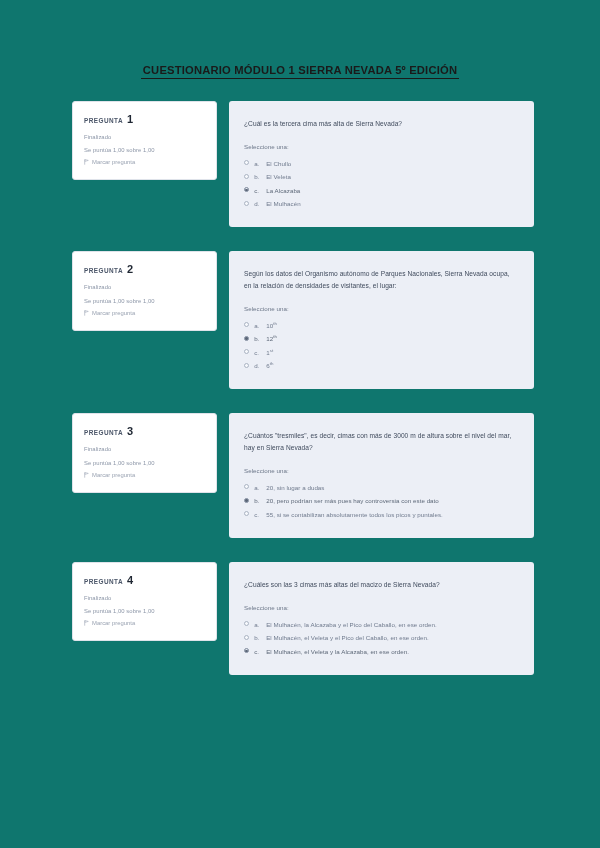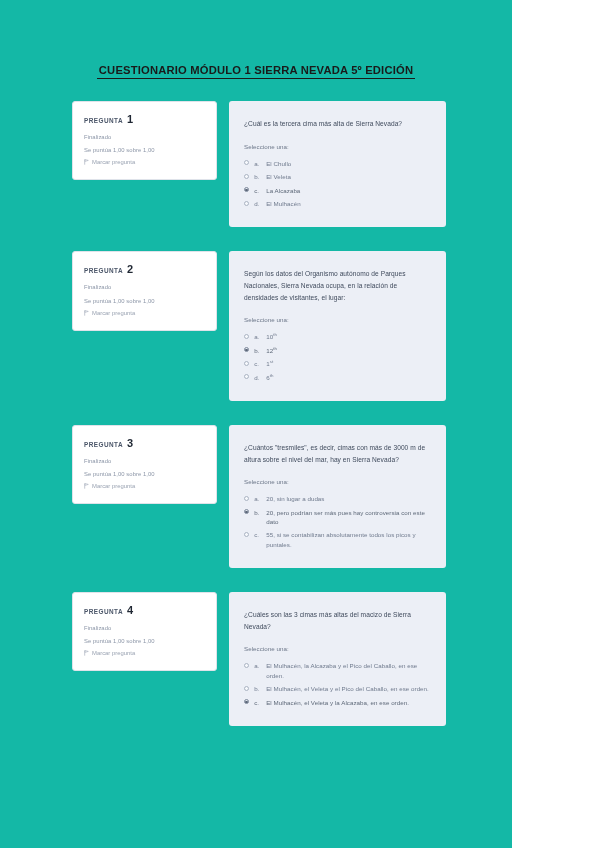--- a/index.html
+++ b/index.html
@@ -10,23 +10,23 @@
   body {
     width: 600px;
     height: 848px;
     background: #ffffff;
     font-family: "Liberation Sans", sans-serif;
     color: #2f3a4a;
     overflow: hidden;
   }
   .page {
     position: relative;
-    width: 512px;
+    width: 600px;
     height: 848px;
-    background: #14b8a6;
+    background: #0f766e;
     box-sizing: border-box;
   }
 
   
   .title-wrap {
     padding-top: 60px;
     text-align: center;
   }
   .doc-title {
     display: inline-block;

